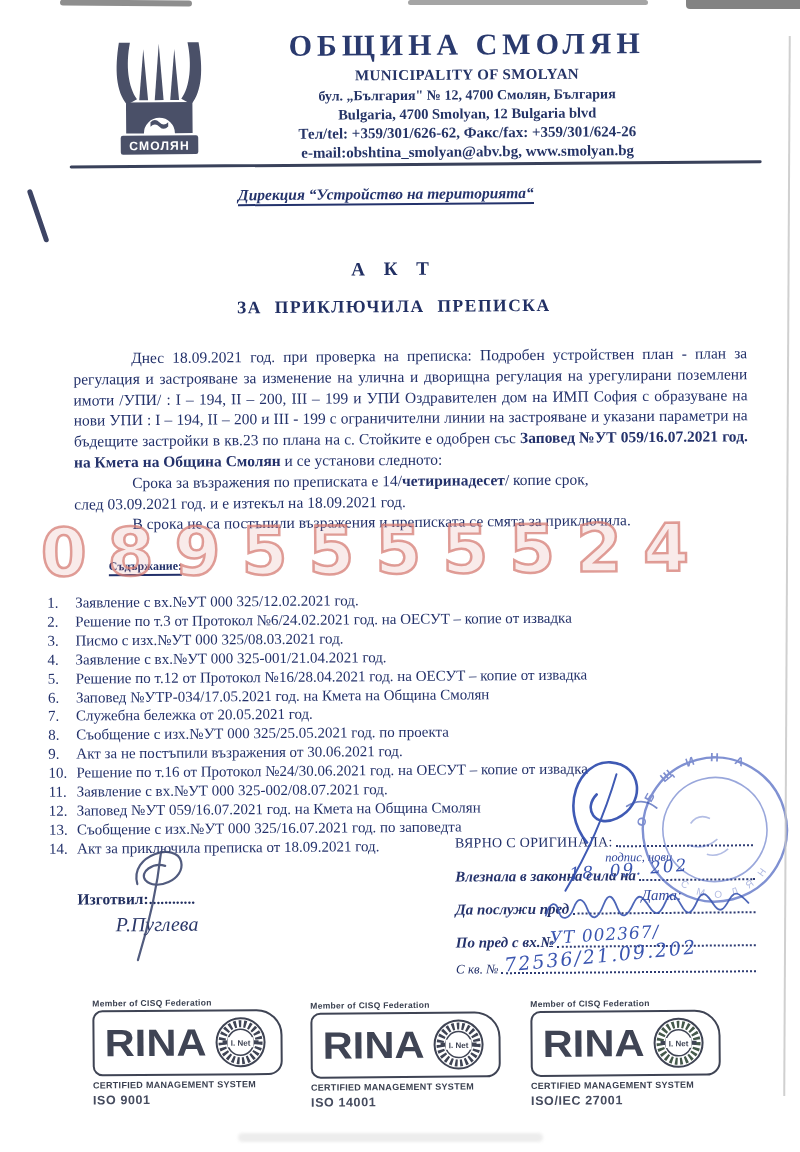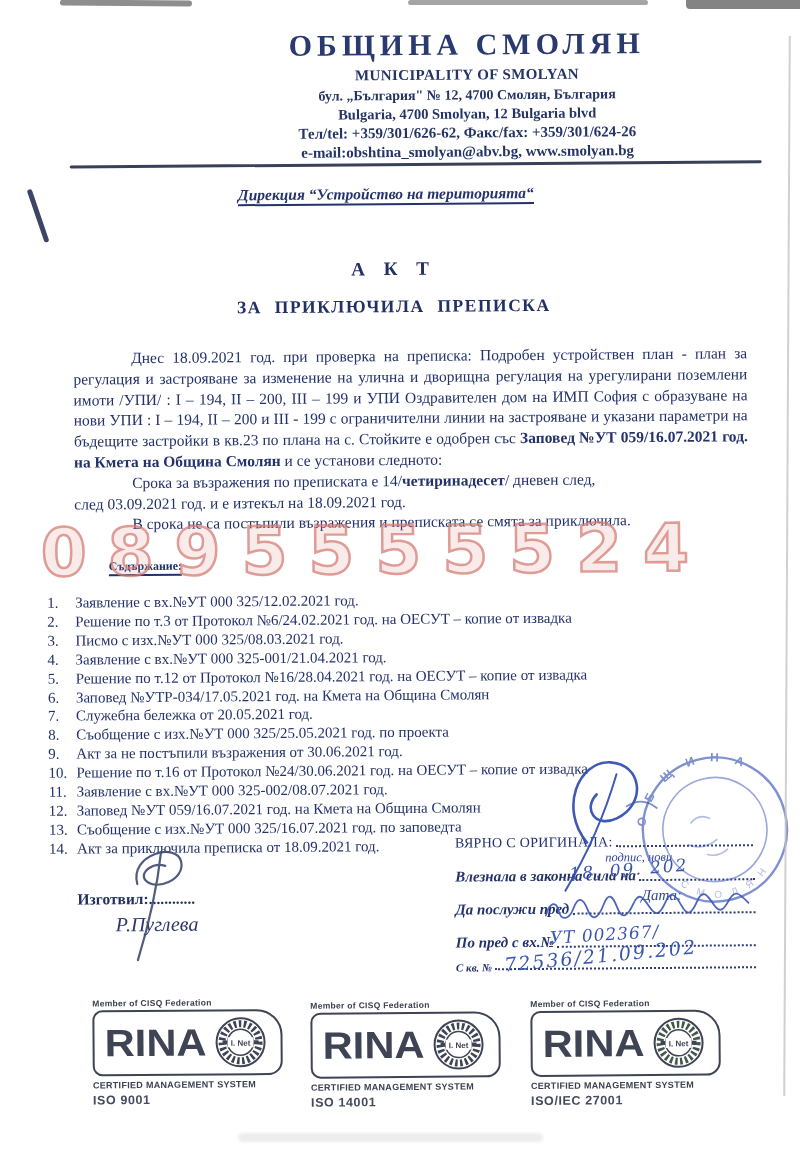--- a/index.html
+++ b/index.html
@@ -60,21 +60,21 @@
   .sig-prepared{position:absolute;left:112px;top:840px;width:130px;height:126px;z-index:3;}
 
   .certify-row{position:absolute;left:452px;top:836px;width:298px;display:flex;
     font-size:14px;letter-spacing:.3px;color:#24326b;z-index:2;}
   .dots{flex:1;border-bottom:2px dotted #2e3c74;margin-bottom:3px;margin-left:3px;}
   .certify-sub{position:absolute;left:602px;top:852px;font-size:12.5px;font-style:italic;color:#31479c;z-index:2;}
   .date-sub{position:absolute;left:638px;top:889px;font-size:15px;font-style:italic;color:#31479c;z-index:2;}
 
   .legal-row{position:absolute;left:452px;width:300px;display:flex;font-size:15px;color:#24326b;z-index:2;}
   .legal-row .lbl{font-weight:bold;font-style:italic;white-space:nowrap;}
-  .legal-row.small .lbl{font-size:11px;font-weight:bold;}
+  .legal-row.small .lbl{font-size:13px;font-weight:normal;}
   .r1{top:869px;} .r2{top:902px;} .r3{top:935px;} .r4{top:962px;}
 
   .hand{position:absolute;font-family:"DejaVu Serif",serif;font-style:italic;
     color:#3a55b0;z-index:4;white-space:nowrap;}
   .hv1{left:566px;top:861px;font-size:17px;transform:rotate(-4deg);letter-spacing:2px;}
   .hv3{left:546px;top:926px;font-size:17px;transform:rotate(-3deg);letter-spacing:1px;}
   .hv4{left:500px;top:946px;font-size:19px;transform:rotate(-5deg);letter-spacing:2px;}
   .squiggle2{position:absolute;left:540px;top:895px;width:210px;height:26px;z-index:4;transform:rotate(-2deg);}
 
   .stamp{position:absolute;left:612px;top:742px;width:200px;height:180px;z-index:3;
@@ -106,20 +106,35 @@
 <div class="page">
 
   <div class="art a1"></div>
   <div class="art a2"></div>
   <div class="art a3"></div>
   <div class="edge-line"></div>
   <div class="ghost"></div>
 
   <div class="tilt">
 
+    <div class="logo">
+      <svg viewBox="0 0 100 112" width="124" height="124" preserveAspectRatio="xMidYMin meet">
+        <g fill="#4a5068">
+          <path d="M14,6 C10,30 11,50 21,62 L30,57 C22,46 20,26 24,6 Z"></path>
+          <path d="M86,6 C90,30 89,50 79,62 L70,57 C78,46 80,26 76,6 Z"></path>
+          <path d="M36,12 L40,58 L32,58 Z"></path>
+          <path d="M50,7 L54,58 L46,58 Z"></path>
+          <path d="M64,12 L68,58 L60,58 Z"></path>
+          <path d="M20,60 L80,60 L80,88 L64,88 A14,14 0 0 0 36,88 L20,88 Z"></path>
+          <path d="M42,78 q4,-4 8,0 q4,4 8,0 l0,4 q-4,4 -8,0 q-4,-4 -8,0 Z"></path>
+          <rect x="15" y="90" width="70" height="17" rx="2"></rect>
+        </g>
+        <text x="50" y="103" text-anchor="middle" font-family="Liberation Sans, sans-serif" font-size="11" font-weight="bold" fill="#ffffff" letter-spacing="1">СМОЛЯН</text>
+      </svg>
+    </div>
 
     <div class="head-text">
       <div class="org-bg">ОБЩИНА СМОЛЯН</div>
       <div class="org-en">MUNICIPALITY OF SMOLYAN</div>
       <div class="addr">бул. „България" № 12, 4700 Смолян, България</div>
       <div class="addr-en">Bulgaria, 4700 Smolyan, 12 Bulgaria blvd</div>
       <div class="phone">Тел/tel: +359/301/626-62, Факс/fax: +359/301/624-26</div>
       <div class="email">e-mail:obshtina_smolyan@abv.bg, www.smolyan.bg</div>
     </div>
     <div class="head-rule"></div>
@@ -132,21 +147,21 @@
 
     <div class="direction">
       <span>Дирекция “Устройство на територията“</span>
     </div>
 
     <div class="title1">А К Т</div>
     <div class="title2">ЗА ПРИКЛЮЧИЛА ПРЕПИСКА</div>
 
     <div class="body-text">
       <p class="ind"><span>Днес 18.09.2021 год. при проверка на преписка: Подробен устройствен план - план за регулация и застрояване за изменение на улична и дворищна регулация на урегулирани поземлени имоти /УПИ/ : I – 194, II – 200, III – 199 и УПИ Оздравителен дом на ИМП София с образуване на нови УПИ : I – 194, II – 200 и III - 199 с ограничителни линии на застрояване и указани параметри на бъдещите застройки в кв.23 по плана на с. Стойките е одобрен със </span><span class="b">Заповед №УТ 059/16.07.2021 год. на Кмета на Община Смолян</span><span> и се установи следното:</span></p>
-      <p class="ind"><span>Срока за възражения по преписката е 14/</span><span class="b">четиринадесет</span><span>/ дневен след,</span><br><span>след 03.09.2021 год. и е изтекъл на 18.09.2021 год.</span></p>
+      <p class="ind"><span>Срока за възражения по преписката е 14/</span><span class="b">четиринадесет</span><span>/ копие срок,</span><br><span>след 03.09.2021 год. и е изтекъл на 18.09.2021 год.</span></p>
       <p class="ind">В срока не са постъпили възражения и преписката се смята за приключила.</p>
     </div>
 
     <div class="contents-head">
       <span>Съдържание:</span>
     </div>
 
     <div class="list">
       <ol>
         <li><span>Заявление с вх.№УТ 000 325/12.02.2021 год.</span></li>

